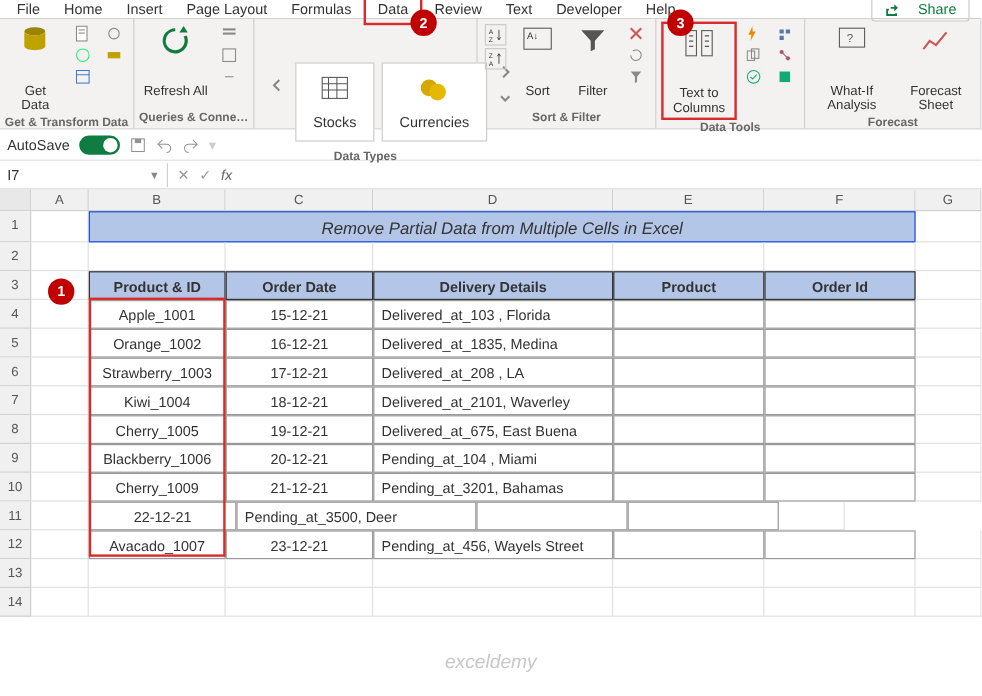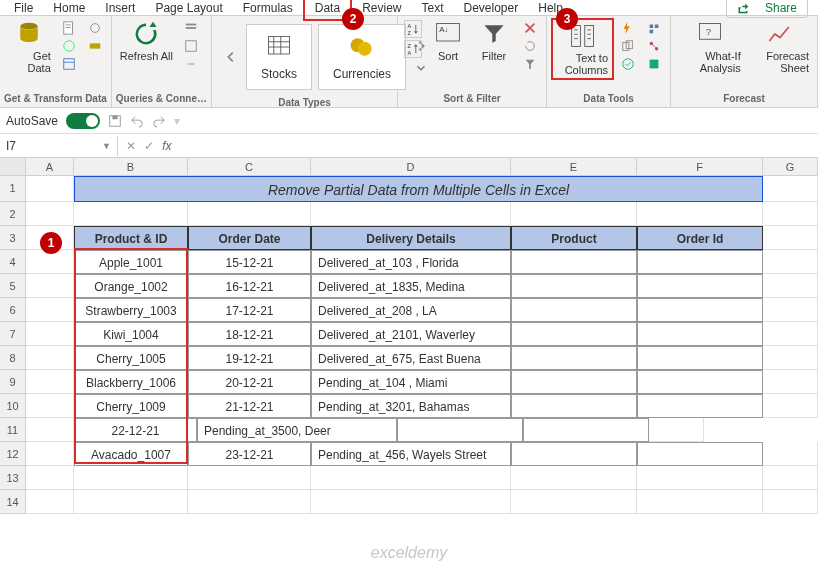--- a/index.html
+++ b/index.html
@@ -12,44 +12,44 @@
 .share-btn { margin-left: auto; margin-right: 6px; color: #107c41; display: flex; align-items: center; gap: 16px; border: 1px solid #ccc; padding: 2px 10px; border-radius: 3px; }
 .share-icon { width: 12px; height: 12px; }
 
 
 .ribbon { display: flex; background: #f3f2f1; border-bottom: 1px solid #d0d0d0; height: 92px; }
 .group { display: flex; flex-direction: column; border-right: 1px solid #d0d0d0; padding: 2px 4px; }
 .group-items { display: flex; align-items: flex-start; flex: 1; gap: 2px; }
 .group-label { font-size: 10px; text-align: center; color: #666; padding: 1px 0; white-space: nowrap; font-weight: bold; }
 .big-btn { display: flex; flex-direction: column; align-items: center; padding: 2px 4px; cursor: pointer; min-width: 44px; }
 .big-btn .icon { width: 28px; height: 28px; margin-bottom: 2px; }
-.big-btn .label { font-size: 11px; text-align: right; line-height: 1.1; }
+.big-btn .label { font-size: 11px; text-align: center; line-height: 1.1; margin-top: 20px; }
 .small-stack { display: flex; flex-direction: column; gap: 2px; padding: 2px; }
 .small-btn { display: flex; align-items: center; gap: 3px; padding: 1px 3px; font-size: 11px; cursor: pointer; }
 .small-btn .icon { width: 14px; height: 14px; }
-.dtype-btn { border: 1px solid #ccc; background: #fff; padding: 8px 14px; display: flex; flex-direction: column; align-items: center; gap: 6px; cursor: pointer; }
+.dtype-btn { border: 1px solid #ccc; background: #fff; padding: 8px 14px; display: flex; flex-direction: column; align-items: center; gap: 6px; cursor: pointer; margin-top: 28px; }
 .dtype-btn .icon { width: 28px; height: 28px; }
 .nav-arrows { display: flex; flex-direction: column; gap: 8px; padding: 8px 2px; }
 .nav-arrows .arr { width: 14px; height: 14px; cursor: pointer; }
 .sort-btns { display: flex; flex-direction: column; gap: 2px; padding: 2px; }
 .sort-btns .icon { width: 18px; height: 18px; border: 1px solid #ccc; padding: 1px; cursor: pointer; }
 .highlighted { border: 2.5px solid #d92b2b !important; }
 
 
 .step-badge { position: absolute; width: 22px; height: 22px; border-radius: 50%; background: #c00000; color: #fff; display: flex; align-items: center; justify-content: center; font-size: 12px; font-weight: bold; z-index: 10; }
 
 
 .autosave-bar { display: flex; align-items: center; height: 26px; padding: 0 6px; gap: 8px; border-bottom: 1px solid #e0e0e0; background: #fff; }
 .toggle { width: 34px; height: 16px; background: #107c41; border-radius: 8px; position: relative; }
 .toggle::after { content: ''; position: absolute; right: 2px; top: 2px; width: 12px; height: 12px; background: #fff; border-radius: 50%; }
 .qat-icon { width: 14px; height: 14px; cursor: pointer; opacity: 0.7; }
 
 
 .formula-bar { display: flex; align-items: center; height: 24px; border-bottom: 1px solid #d0d0d0; }
-.namebox { width: 118px; border-right: 1px solid #d0d0d0; padding: 3px 6px; font-size: 12px; display: flex; align-items: center; }
+.namebox { width: 140px; border-right: 1px solid #d0d0d0; padding: 3px 6px; font-size: 12px; display: flex; align-items: center; }
 .namebox .dd { margin-left: auto; font-size: 9px; color: #888; }
 .fx-controls { display: flex; align-items: center; gap: 8px; padding: 0 8px; color: #999; }
 .fx-icon { font-style: italic; color: #666; }
 .formula-input { flex: 1; padding: 3px 6px; font-size: 12px; }
 
 
 .grid-wrap { position: relative; }
 .col-headers { display: flex; height: 18px; border-bottom: 1px solid #d0d0d0; background: #fff; }
 .corner { width: 26px; border-right: 1px solid #d0d0d0; background: #e8e8e8; }
 .ch { border-right: 1px solid #d0d0d0; text-align: center; font-size: 11px; color: #555; background: #f0f0f0; line-height: 18px; }

